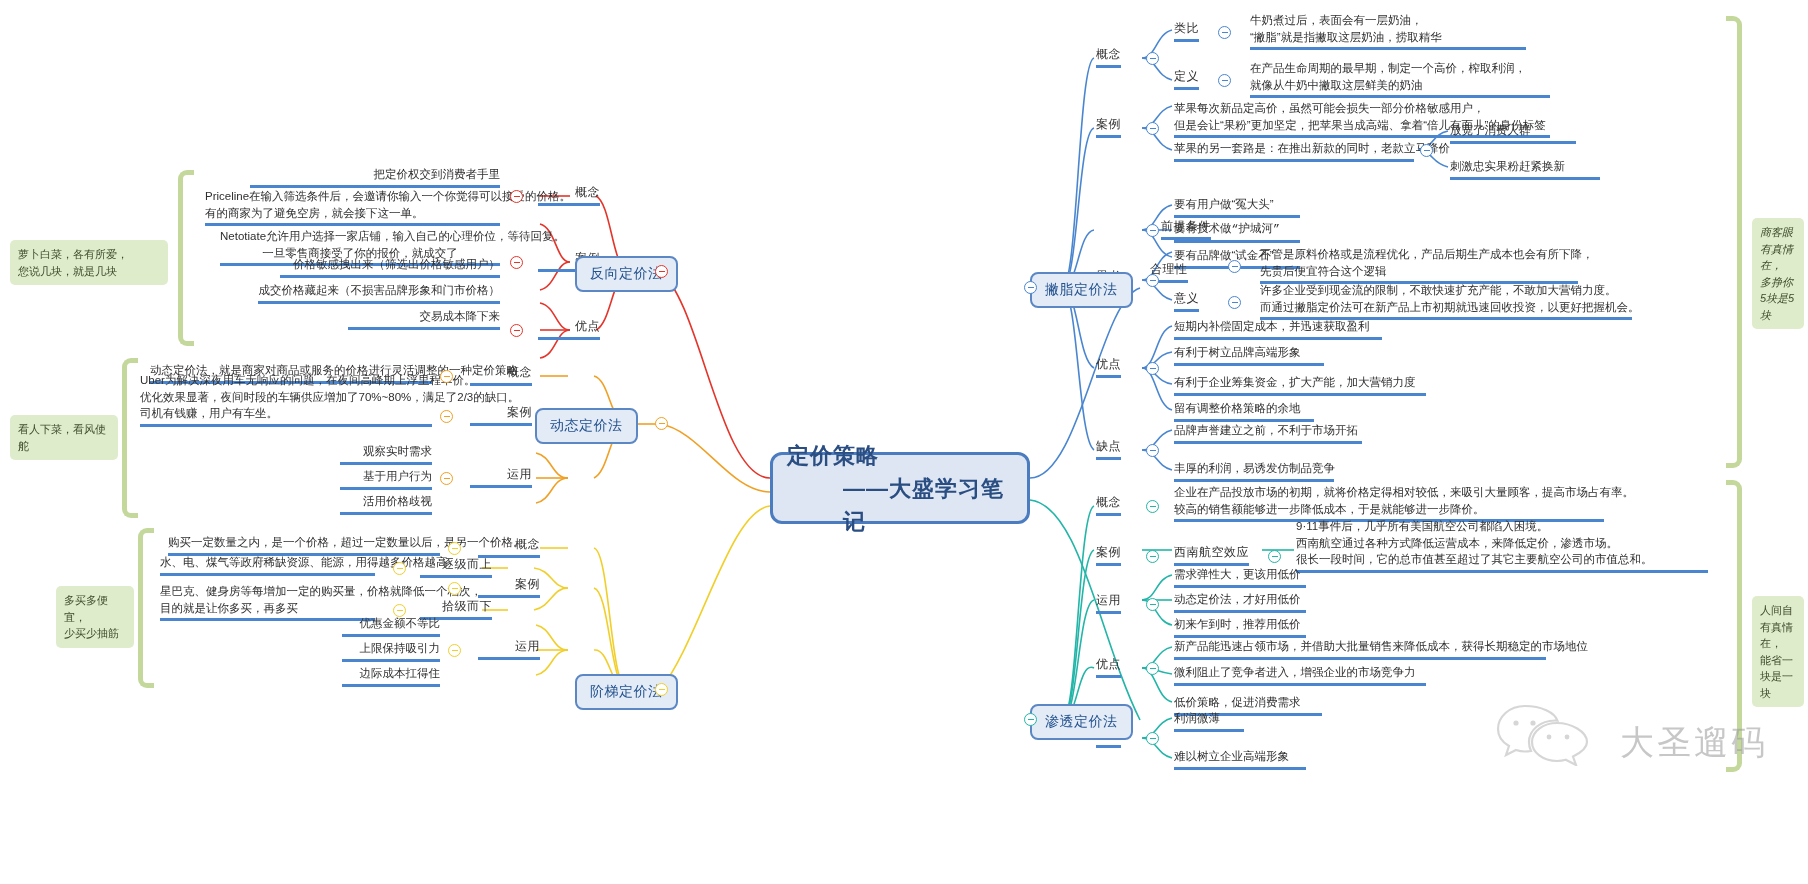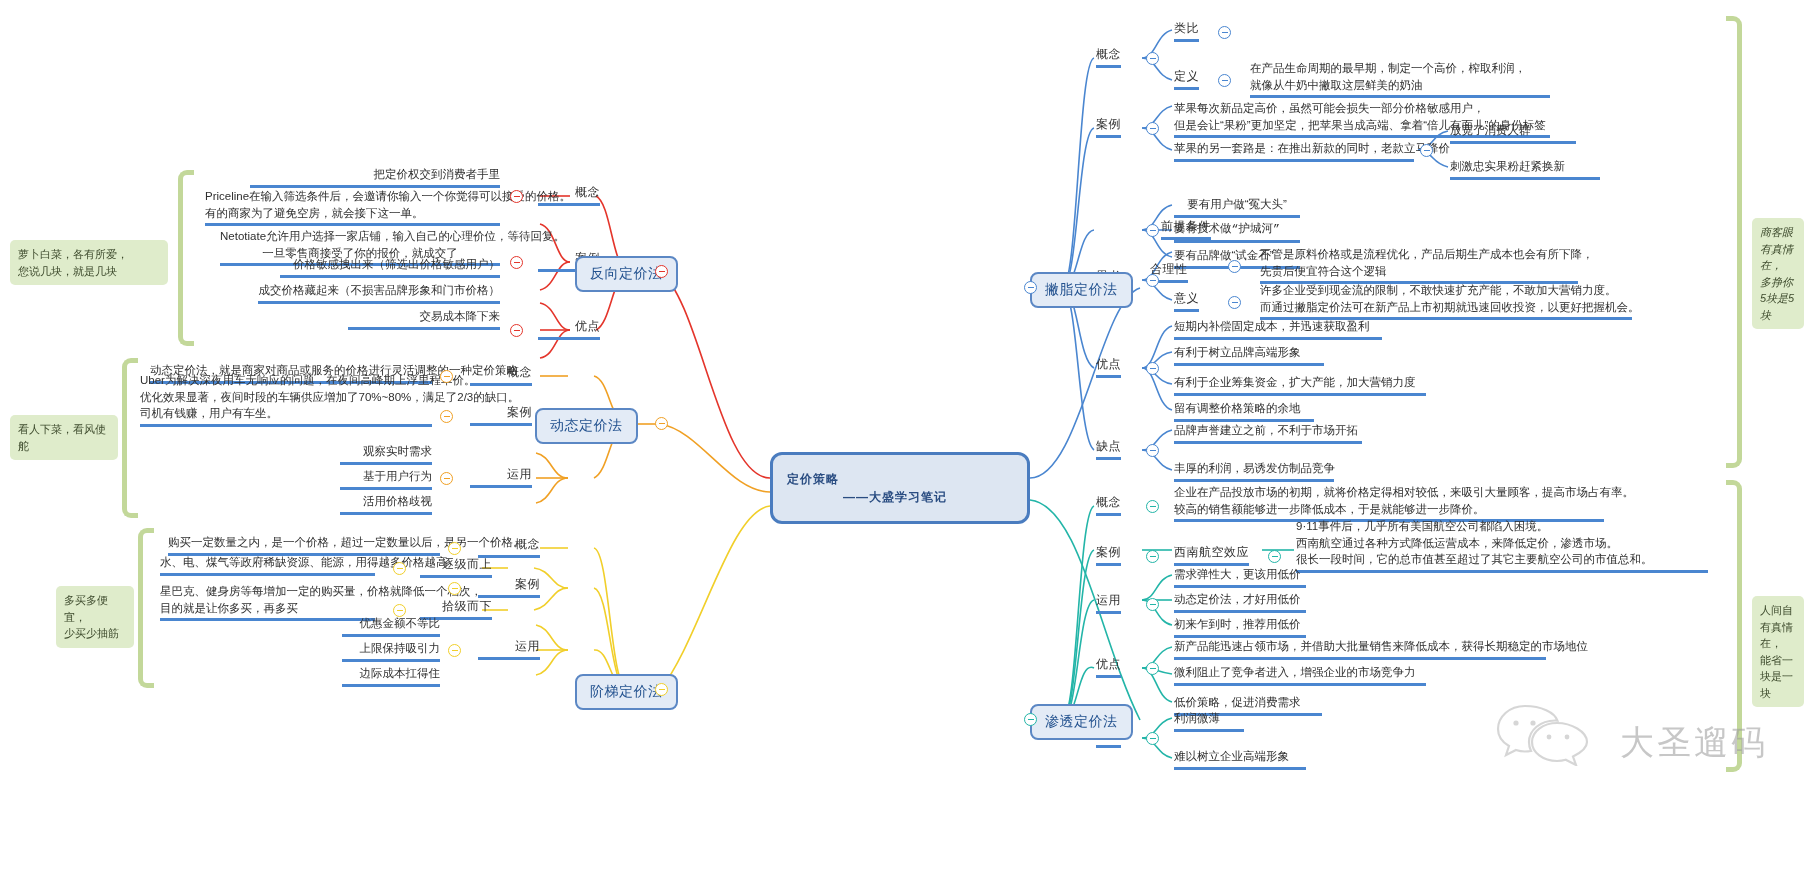--- a/index.html
+++ b/index.html
@@ -27,21 +27,21 @@
     left: 770px; top: 452px;
     width: 260px; height: 72px;
     background: #dde6f2;
     border: 3px solid #4a7cbf;
     border-radius: 12px;
     display: flex;
     flex-direction: column;
     justify-content: center;
     padding: 4px 14px;
     color: #2a4d82;
-    font-size: 12px;
+    font-size: 22px;
     font-weight: bold;
     letter-spacing: 1px;
     line-height: 1.5;
     z-index: 6;
   }
   .center-node .l2 { padding-left: 56px; }
 
   
   .branch-node {
     position: absolute;
@@ -346,31 +346,33 @@
   <div class="toggle tg-blue" style="left:1146px; top:122px;"></div>
   <div class="toggle tg-blue" style="left:1146px; top:224px;"></div>
   <div class="toggle tg-blue" style="left:1146px; top:274px;"></div>
   <div class="toggle tg-blue" style="left:1146px; top:362px;"></div>
   <div class="toggle tg-blue" style="left:1146px; top:444px;"></div>
 
   <div class="leaf cat" style="left:1174px; top:20px;">类比</div>
   <div class="leaf cat" style="left:1174px; top:68px;">定义</div>
   <div class="toggle tg-blue" style="left:1218px; top:26px;"></div>
   <div class="toggle tg-blue" style="left:1218px; top:74px;"></div>
+  <div class="leaf" style="left:1250px; top:12px; width:276px;">牛奶煮过后，表面会有一层奶油，
+“撇脂”就是指撇取这层奶油，捞取精华</div>
   <div class="leaf" style="left:1250px; top:60px; width:300px;">在产品生命周期的最早期，制定一个高价，榨取利润，
 就像从牛奶中撇取这层鲜美的奶油</div>
 
   <div class="leaf" style="left:1174px; top:100px; width:376px;">苹果每次新品定高价，虽然可能会损失一部分价格敏感用户，
 但是会让“果粉”更加坚定，把苹果当成高端、拿着“倍儿有面儿”的身份标签</div>
   <div class="leaf" style="left:1174px; top:140px; width:240px;">苹果的另一套路是：在推出新款的同时，老款立马降价</div>
   <div class="toggle tg-blue" style="left:1420px; top:144px;"></div>
   <div class="leaf" style="left:1450px; top:122px; width:126px;">放宽了消费人群</div>
   <div class="leaf" style="left:1450px; top:158px; width:150px;">刺激忠实果粉赶紧换新</div>
 
-  <div class="leaf" style="left:1174px; top:196px; width:126px;text-align:center;">要有用户做“冤大头”</div>
+  <div class="leaf" style="left:1174px; top:196px; width:126px;">要有用户做“冤大头”</div>
   <div class="leaf" style="left:1174px; top:221px; width:126px;font-family:Liberation Mono, monospace;">要有技术做“护城河”</div>
   <div class="leaf" style="left:1174px; top:247px; width:126px;">要有品牌做“试金石”</div>
 
   <div class="leaf cat" style="left:1150px; top:254px;margin-top:7px;">合理性</div>
   <div class="leaf cat" style="left:1174px; top:290px;">意义</div>
   <div class="toggle tg-blue" style="left:1228px; top:260px;"></div>
   <div class="toggle tg-blue" style="left:1228px; top:296px;"></div>
   <div class="leaf" style="left:1260px; top:246px; width:318px;">不管是原料价格或是流程优化，产品后期生产成本也会有所下降，
 先贵后便宜符合这个逻辑</div>
   <div class="leaf" style="left:1260px; top:282px; width:372px;">许多企业受到现金流的限制，不敢快速扩充产能，不敢加大营销力度。

